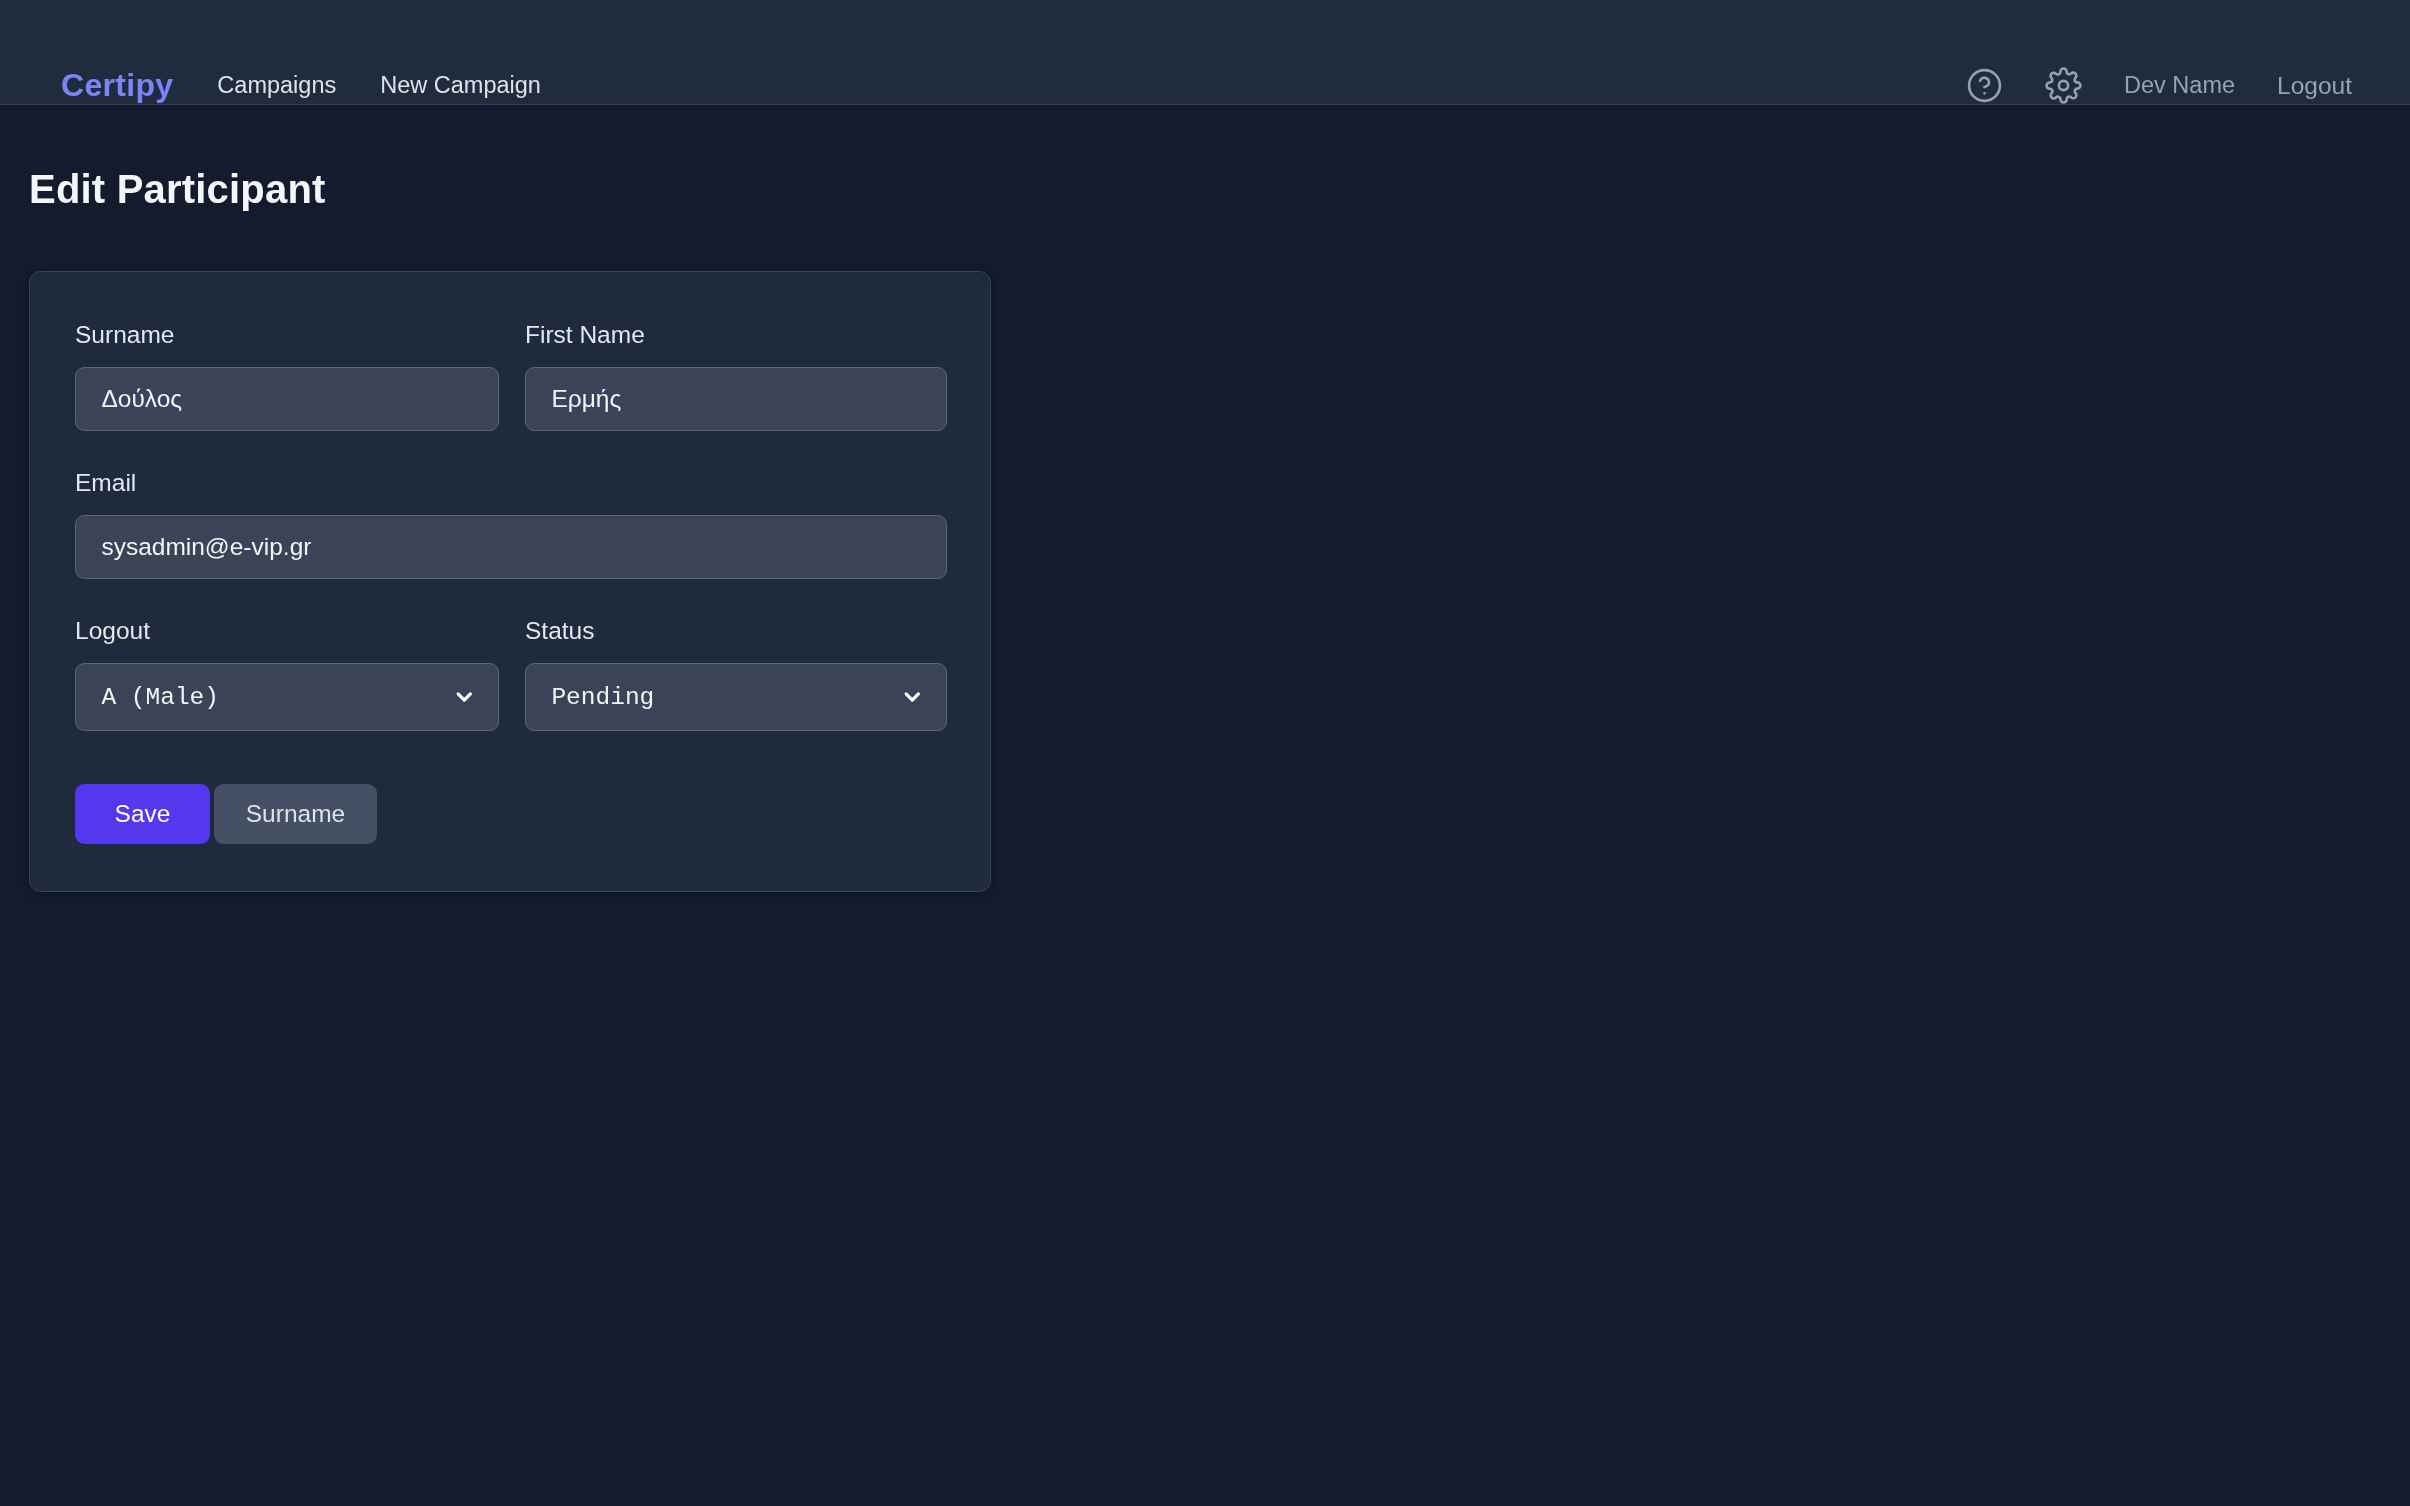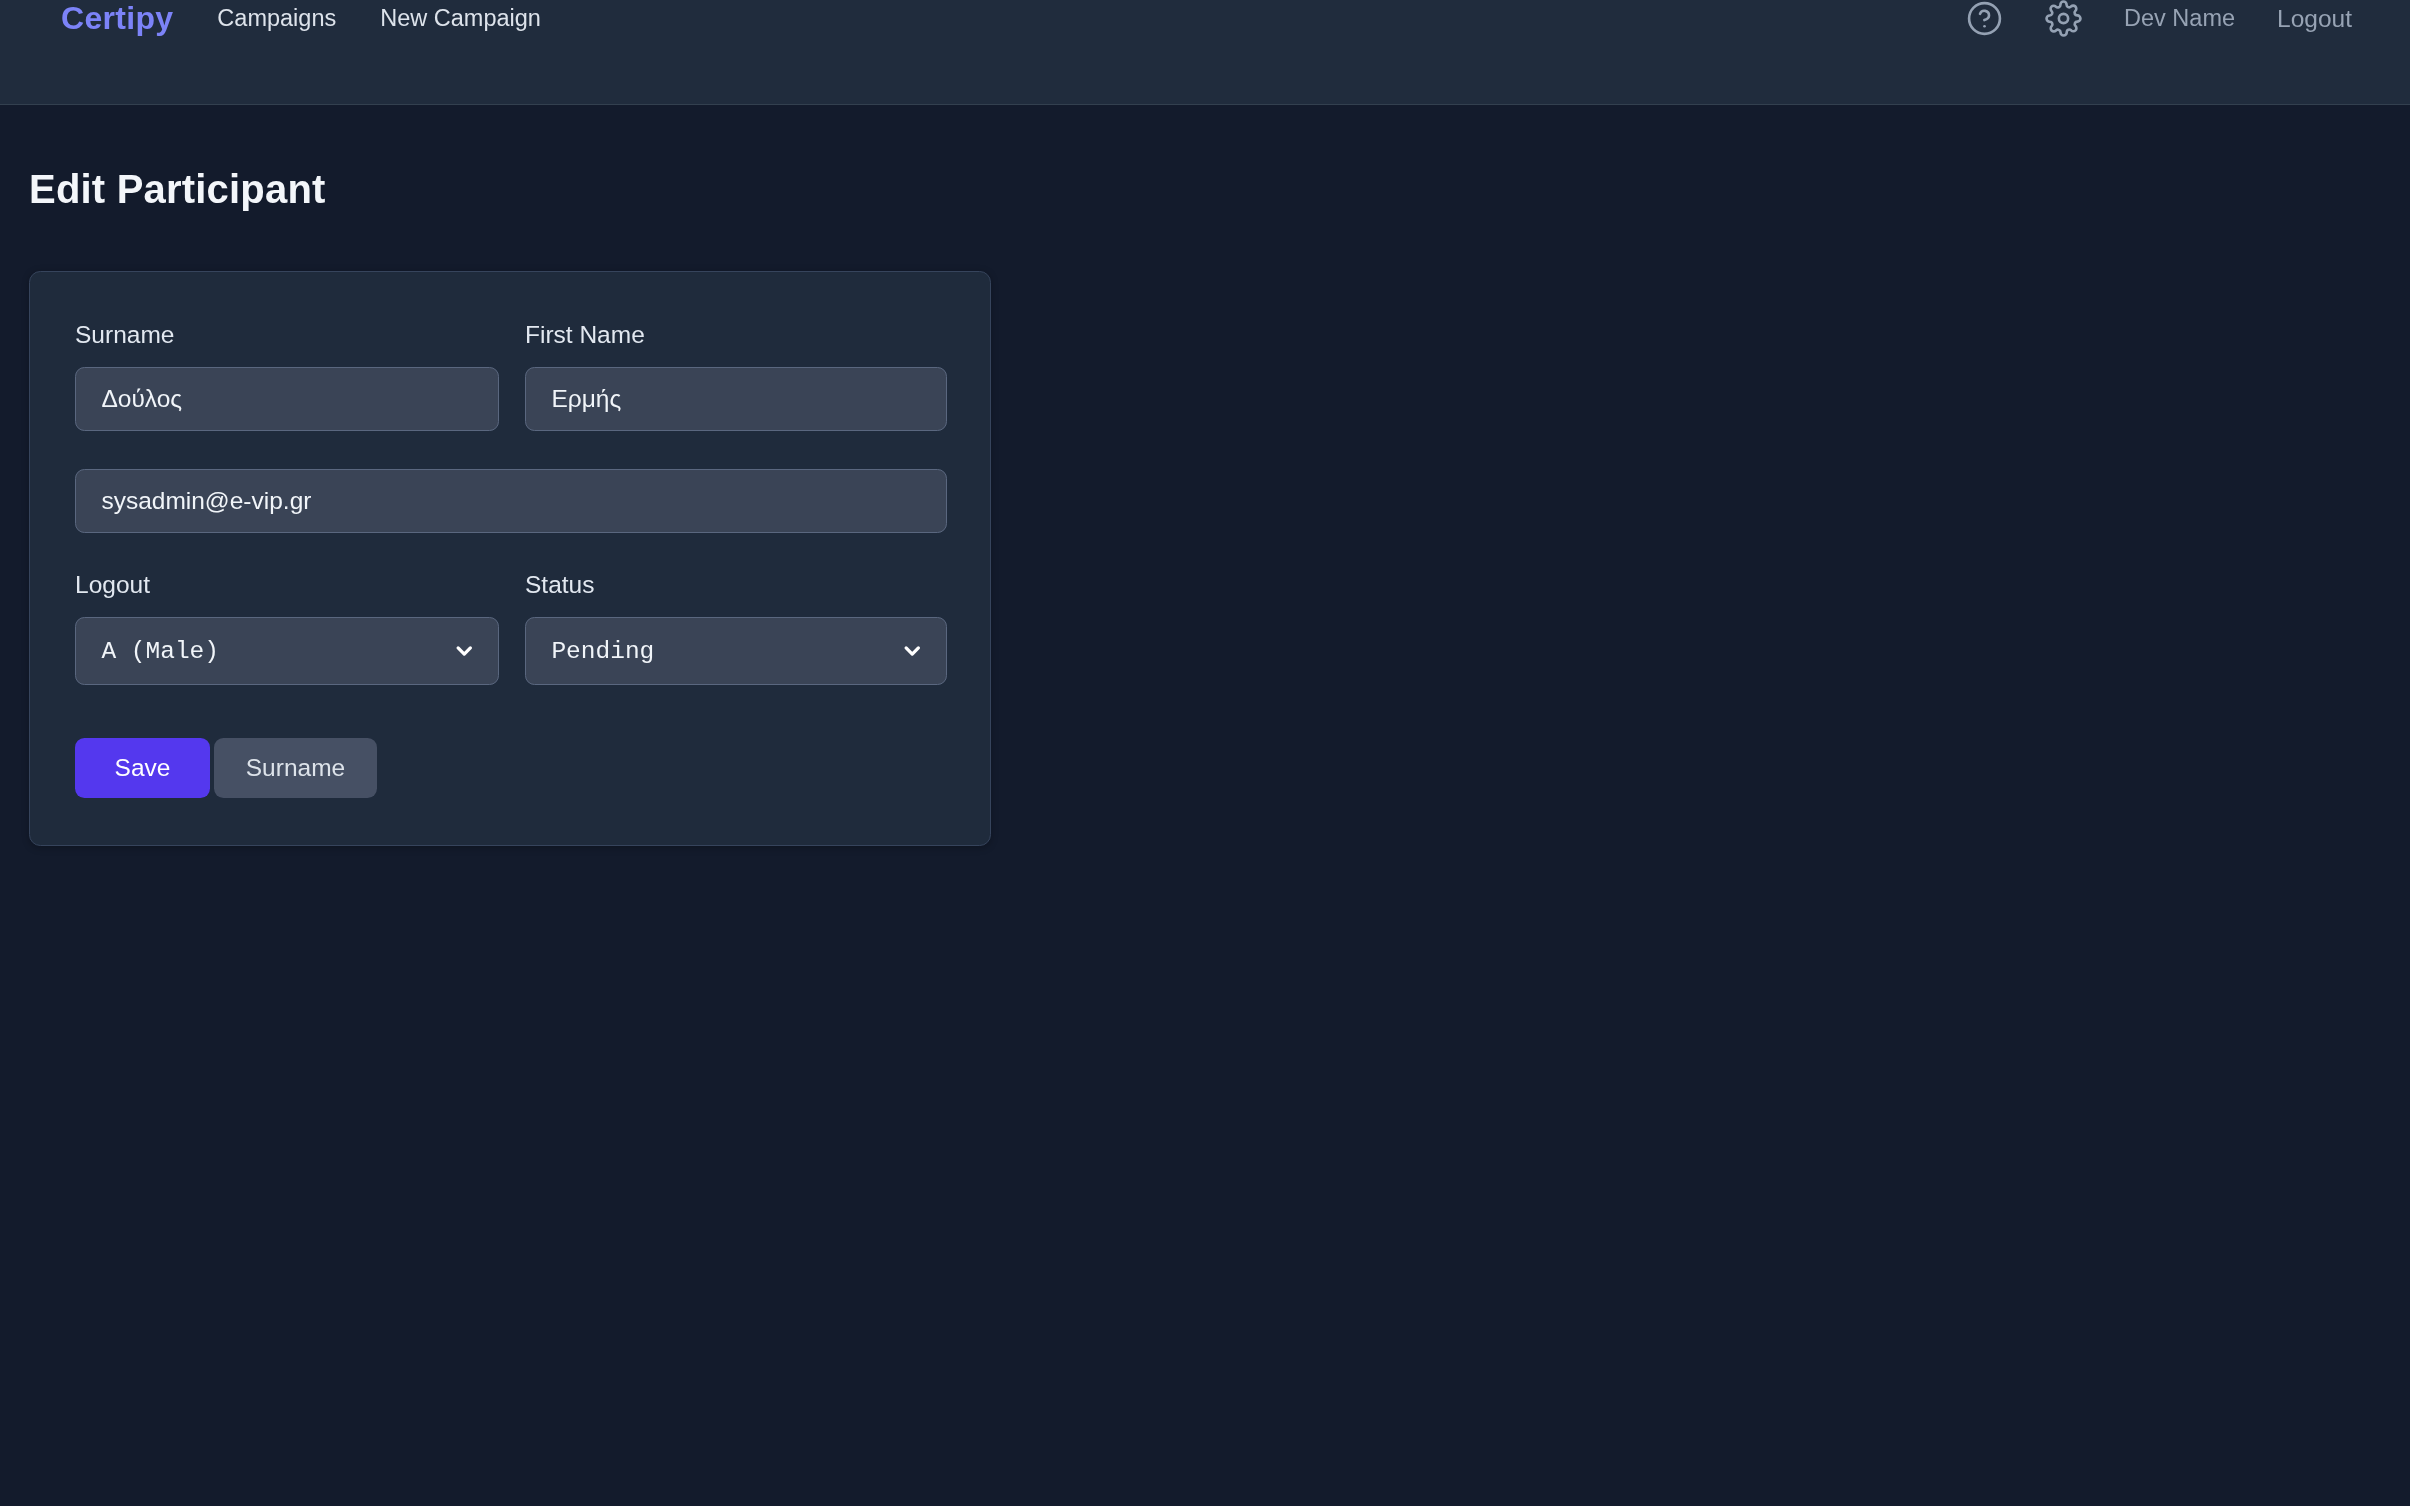--- a/index.html
+++ b/index.html
@@ -9,21 +9,21 @@
     font-family: "Liberation Sans", sans-serif;
     color: #e2e8f0;
   }
 
   
   .nav {
     height: 105px;
     background: #202c3d;
     border-bottom: 1.9px solid #33404f;
     display: flex;
-    align-items: flex-start;
+    align-items: flex-end;
     justify-content: space-between;
     padding: 0 59px 0 61px;
   }
   .nav-left { display: flex; align-items: center; gap: 44px; }
   .brand {
     color: #7c83f8;
     font-size: 32px;
     font-weight: bold;
     cursor: pointer;
     letter-spacing: 0.3px;
@@ -163,20 +163,21 @@
         <label class="field-label">Surname</label>
         <input class="text-input" type="text" value="Δούλος" style="">
       </div>
 
       <div class="field">
         <label class="field-label">First Name</label>
         <input class="text-input" type="text" value="Ερμής" style="">
       </div>
 
       <div class="field field-full">
+        <label class="field-label">Email</label>
         <input class="text-input" type="text" value="sysadmin@e-vip.gr" style="">
       </div>
 
       <div class="field">
         <label class="field-label">Logout</label>
         <div class="select-wrap">
           <select class="select-input">
             <option>A (Male)</option>
           </select>
           <span class="chev">

